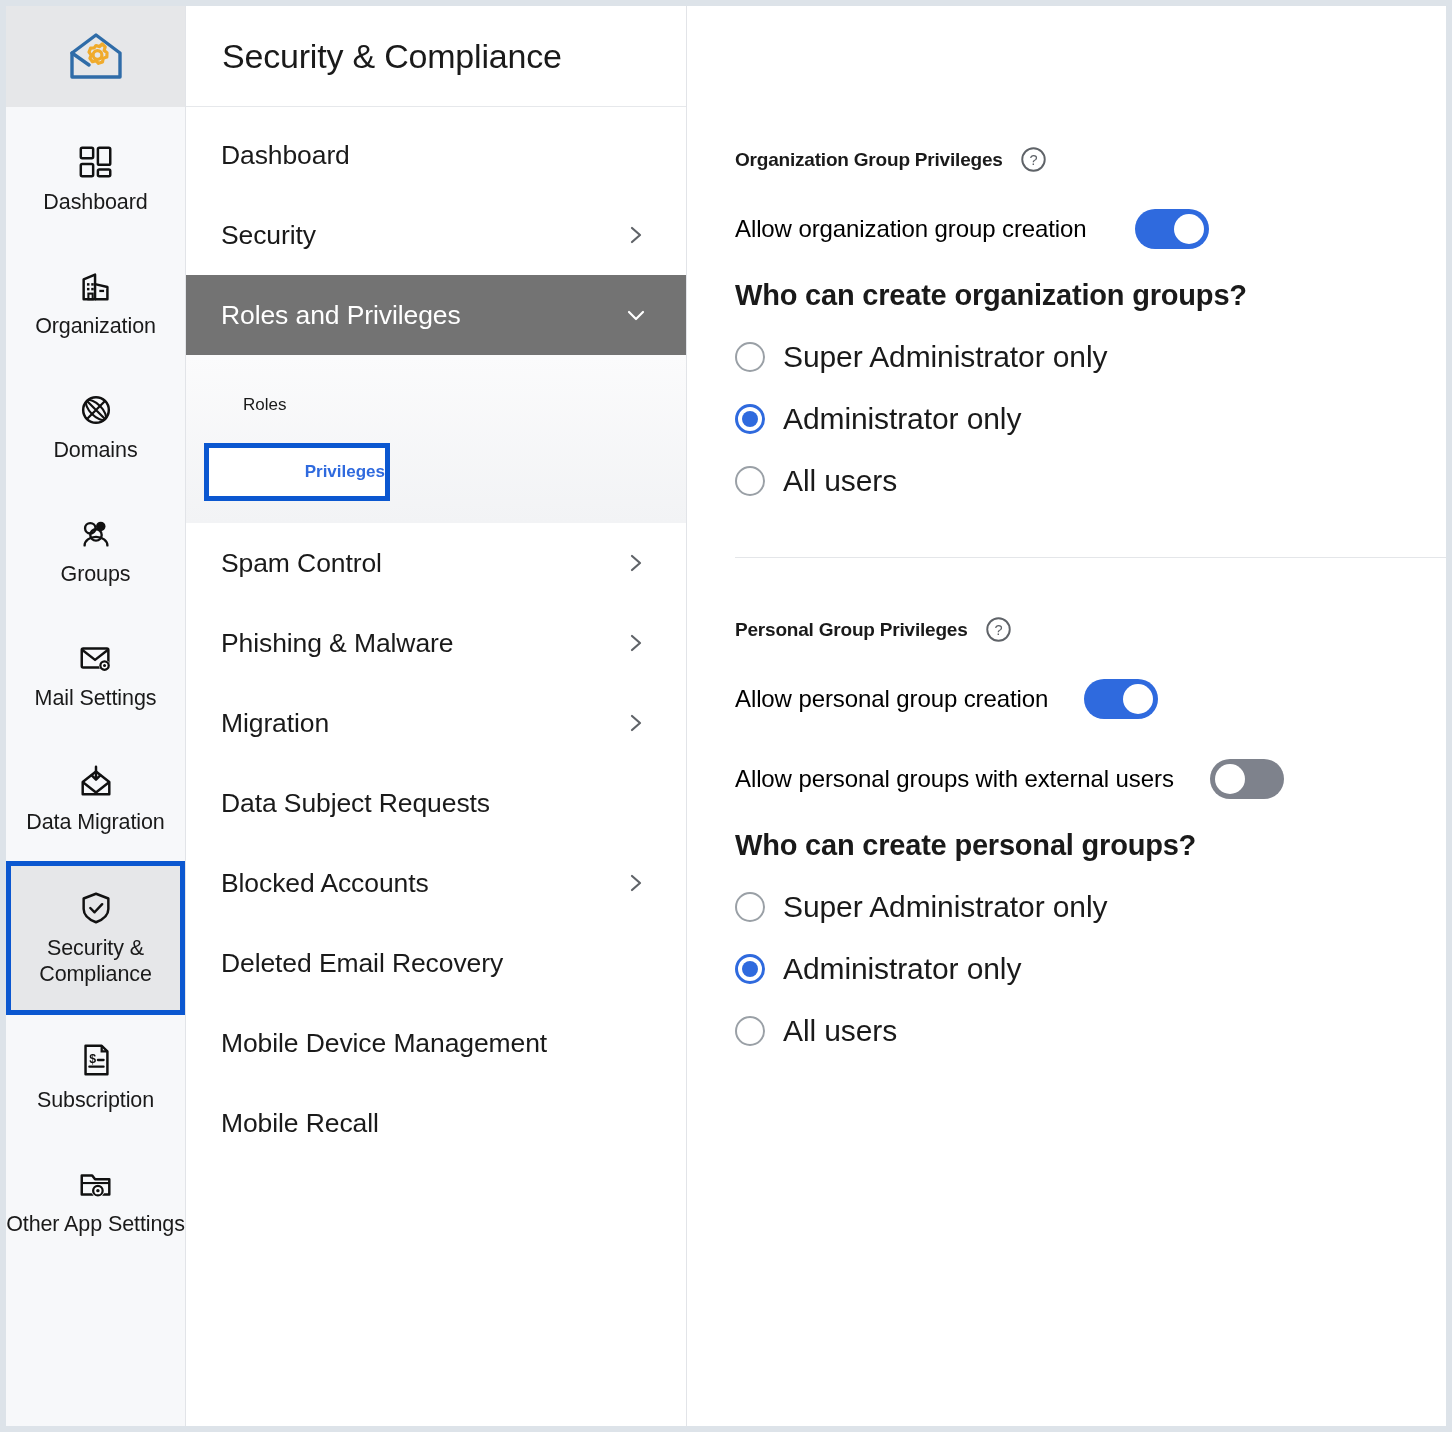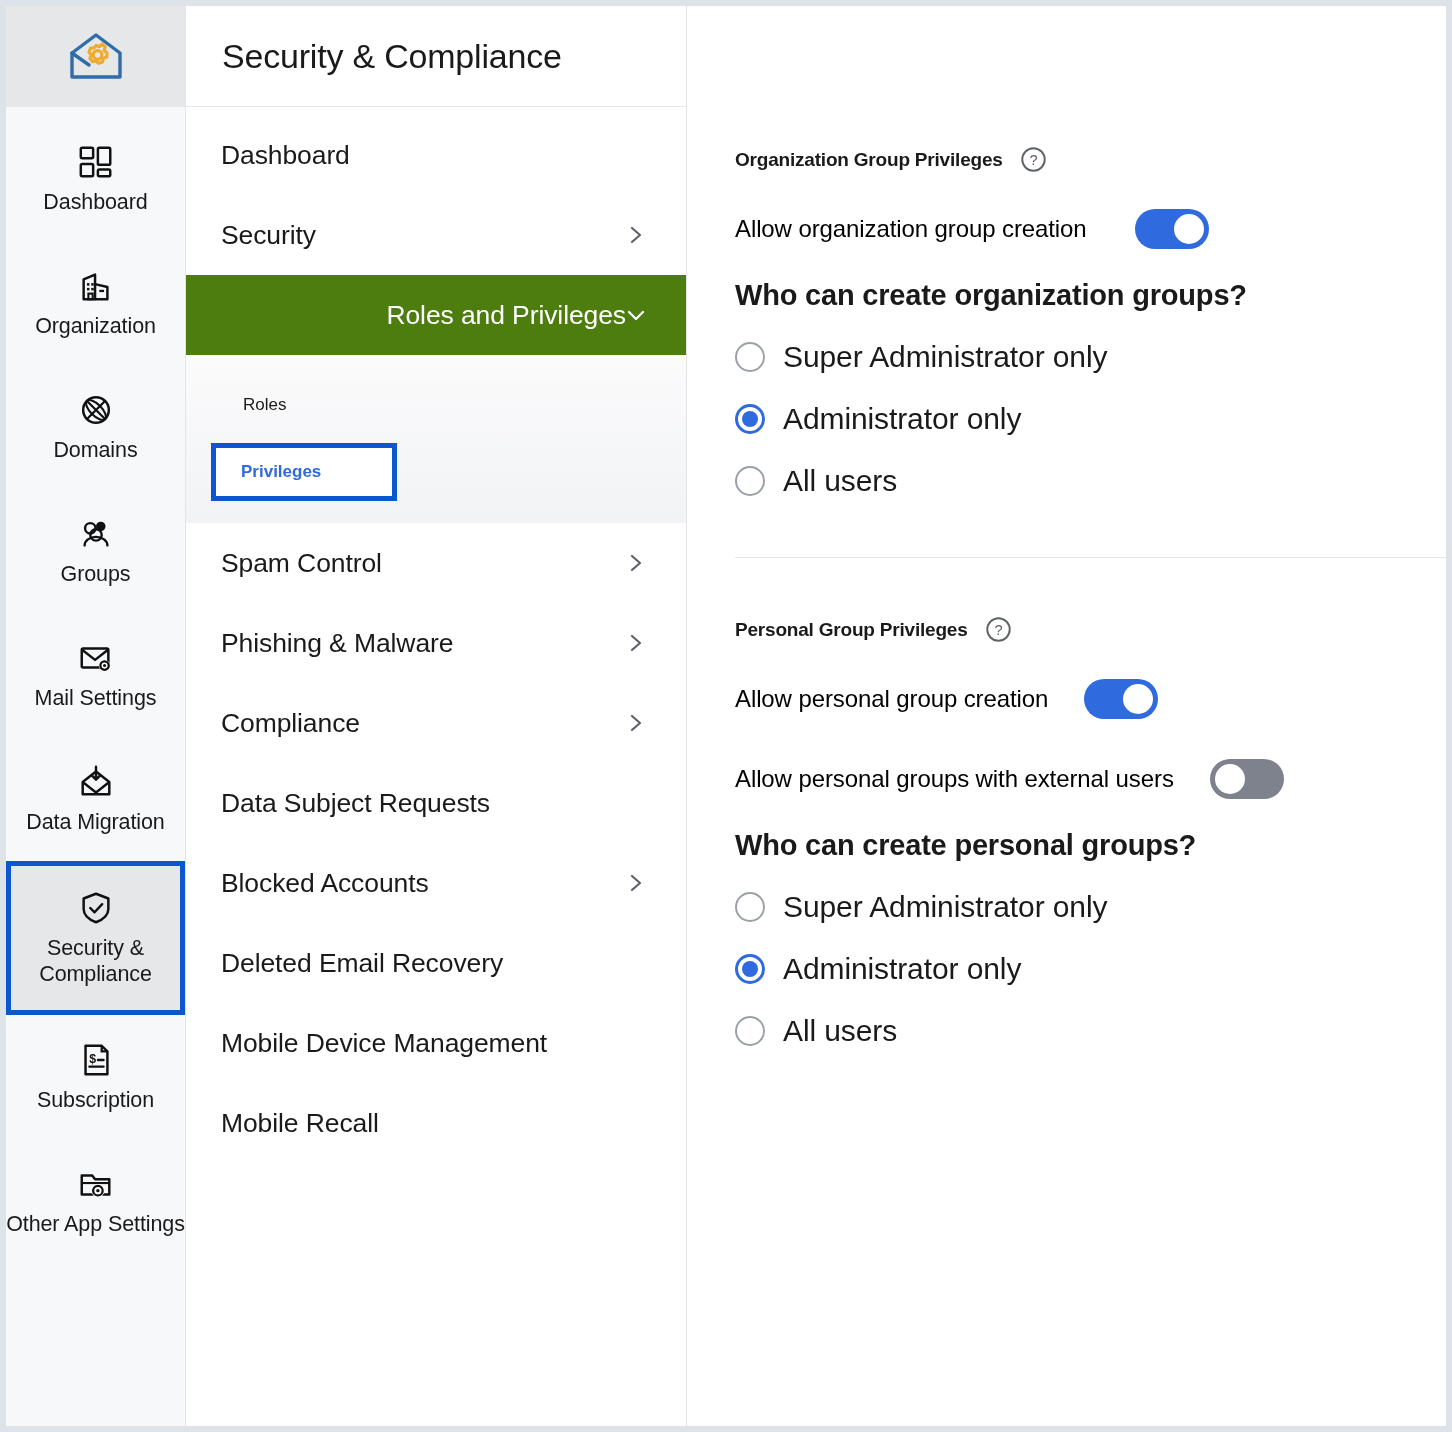--- a/index.html
+++ b/index.html
@@ -94,43 +94,44 @@
     align-items: center;
     justify-content: space-between;
     padding: 0 40px 0 35px;
     cursor: pointer;
   }
   .nav2-item .txt {
     font-size: 26.5px;
     color: #1a1a1a;
     letter-spacing: -0.1px;
   }
-  .nav2-item.active { background: #4d7c0f; justify-content: flex-end; }
+  .nav2-item.active { background: #737373; }
   .nav2-item.active .txt { color: #ffffff; }
   .chev { width: 20px; height: 20px; display:block; }
 
   .submenu {
     background: linear-gradient(180deg, #fbfbfc 0%, #f2f3f5 100%);
     padding: 18px 0 22px 0;
   }
   .sub-item {
     height: 64px;
     display: flex;
     align-items: center;
     padding-left: 57px;
     cursor: pointer;
   }
   .sub-item .txt { font-size: 17px; color: #1a1a1a; }
   .sub-item.highlight {
-    margin: 6px 0 0 25px;
+    margin: 6px 0 0 18px;
     padding-left: 25px;
     width: 186px;
     height: 58px;
     background: #ffffff;
     border: 5px solid #0b57d0;
+    justify-content: flex-end;
   }
   .sub-item.highlight .txt { color: #2f6ade; font-weight: bold; }
 
   
   .main {
     flex: 1;
     background: #ffffff;
     padding: 140px 0 0 48px;
   }
   .sec-head {
@@ -380,21 +381,21 @@
       </div>
 
       <div class="nav2-item">
         <span class="txt">Phishing &amp; Malware</span>
         <svg class="chev" viewBox="0 0 20 20">
           <path d="M6 3 L14 10 L6 17" fill="none" stroke="#5f6368" stroke-width="2.2" stroke-linecap="round" stroke-linejoin="round"></path>
         </svg>
       </div>
 
       <div class="nav2-item">
-        <span class="txt">Compliance</span>
+        <span class="txt">Migration</span>
         <svg class="chev" viewBox="0 0 20 20">
           <path d="M6 3 L14 10 L6 17" fill="none" stroke="#5f6368" stroke-width="2.2" stroke-linecap="round" stroke-linejoin="round"></path>
         </svg>
       </div>
 
       <div class="nav2-item">
         <span class="txt">Data Subject Requests</span>
       </div>
 
       <div class="nav2-item">

